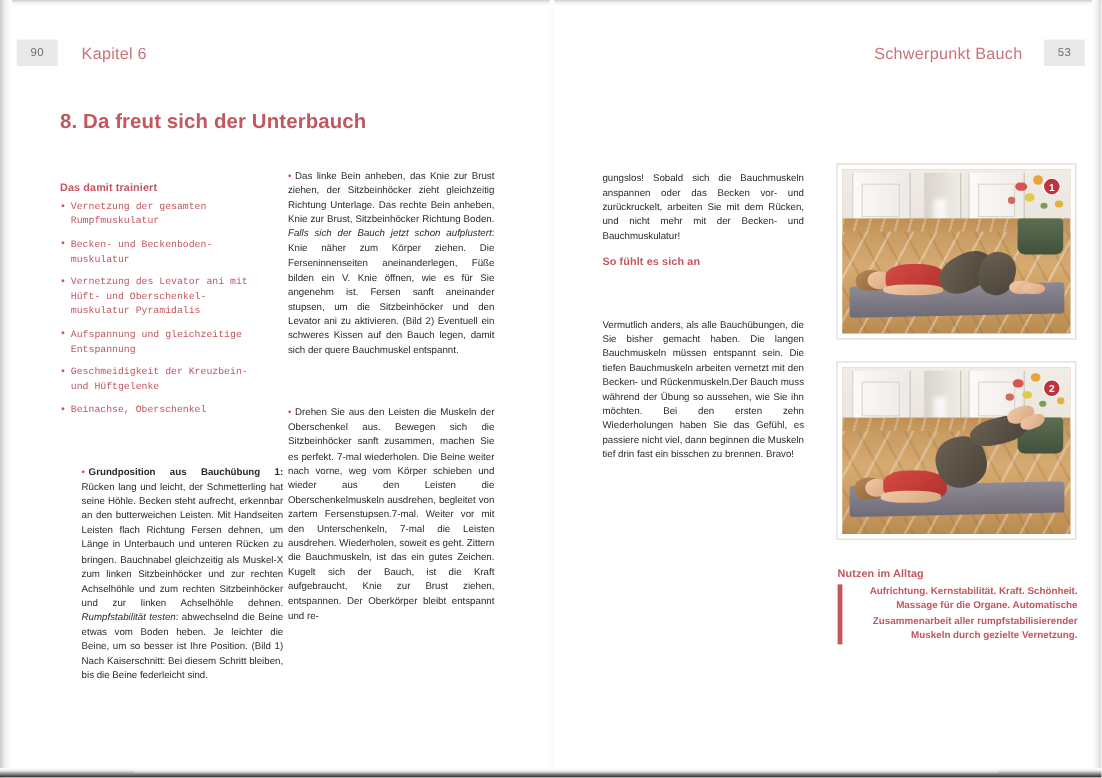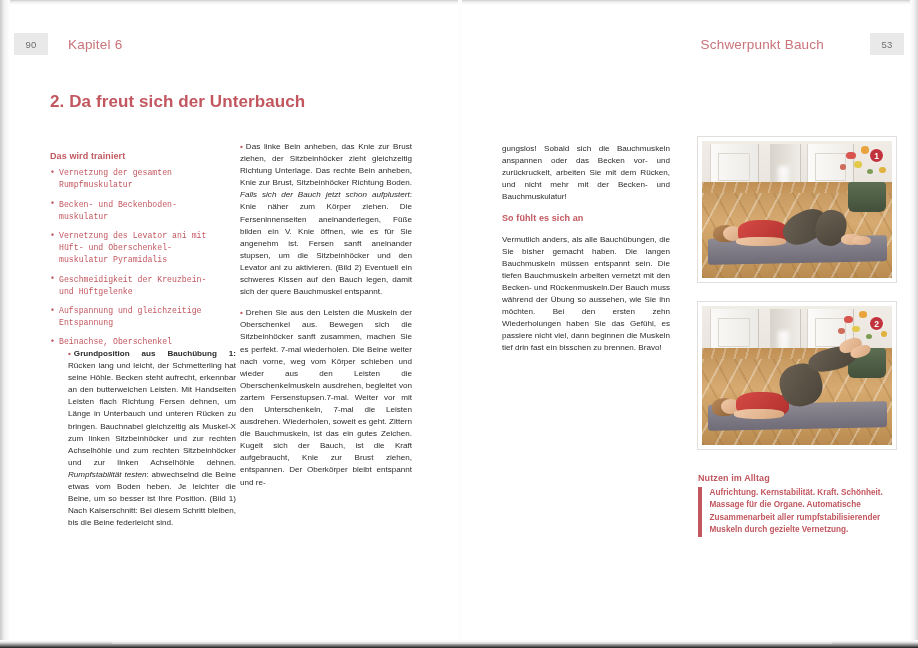--- a/index.html
+++ b/index.html
@@ -41,21 +41,21 @@
     position: absolute; left: 458px; top: 0; width: 4px; height: 648px;
     background: linear-gradient(to right,#ffffff,#fbfbfb,#ffffff);
   }
 
   
   .head {
     position: absolute; top: 33px; height: 22px;
     display: flex; align-items: center;
   }
   .head-left { left: 14px; }
-  .head-right { right: 14px; gap: 28px; }
+  .head-right { right: 14px; }
   .folio {
     background: #e9e9e9;
     color: #6f6f6f;
     font-size: 9.5px;
     letter-spacing: .3px;
     width: 34px; height: 22px;
     display: flex; align-items: center; justify-content: center;
   }
   .runhead {
     color: #c9737a;
@@ -78,21 +78,21 @@
 
   
   .col {
     position: absolute;
     font-size: 8.1px;
     line-height: 12.1px;
     color: #2b2b2b;
     text-align: justify;
   }
   .col p { margin: 0 0 9px 0; }
-  .col p:last-child { margin-bottom: 0; }
+  .col p:last-child { margin-bottom: 0; margin-top: 40px; }
   .bull::before {
     content: "\2022";
     color: #c2575f;
     font-weight: bold;
     margin-right: 3px;
   }
   .sub {
     color: #c2575f;
     font-weight: bold;
     font-size: 9px;
@@ -227,20 +227,21 @@
     display: flex;
   }
   #nutzen .bar {
     width: 3.5px; background: #c2575f; flex: 0 0 auto; margin-right: 8px;
   }
   #nutzen .txt {
     color: #c2575f;
     font-size: 8.2px;
     line-height: 12.4px;
     font-weight: bold;
+    text-align: right;
   }
 </style>
 </head>
 <body>
 
 <div id="spread">
 
   <div class="edge-top"></div>
   <div class="edge-left"></div>
   <div class="edge-right"></div>
@@ -249,29 +250,29 @@
   <div class="head head-left">
     <div class="folio">90</div>
     <div class="runhead">Kapitel 6</div>
   </div>
 
   <div class="head head-right">
     <div class="runhead">Schwerpunkt Bauch</div>
     <div class="folio">53</div>
   </div>
 
-  <div class="headline">2. Da freut sich der Unterbauch</div>
+  <div class="headline">8. Da freut sich der Unterbauch</div>
 
   <div class="pinklist">
-    <div class="sub">Das wird trainiert</div>
+    <div class="sub">Das damit trainiert</div>
     <div class="li">Vernetzung der gesamten Rumpfmuskulatur</div>
     <div class="li">Becken- und Beckenboden-muskulatur</div>
     <div class="li">Vernetzung des Levator ani mit Hüft- und Oberschenkel-muskulatur Pyramidalis</div>
+    <div class="li">Aufspannung und gleichzeitige Entspannung</div>
     <div class="li">Geschmeidigkeit der Kreuzbein- und Hüftgelenke</div>
-    <div class="li">Aufspannung und gleichzeitige Entspannung</div>
     <div class="li">Beinachse, Oberschenkel</div>
   </div>
 
   <div class="col" id="col-left">
     <p><span class="bull"></span><span class="bd">Grundposition aus Bauchübung 1:</span><span> Rücken lang und leicht, der Schmetterling hat seine Höhle. Becken steht aufrecht, erkennbar an den butterweichen Leisten. Mit Handseiten Leisten flach Richtung Fersen dehnen, um Länge in Unterbauch und unteren Rücken zu bringen. Bauchnabel gleichzeitig als Muskel-X zum linken Sitzbeinhöcker und zur rechten Achselhöhle und zum rechten Sitzbeinhöcker und zur linken Achselhöhle dehnen. </span><span class="it">Rumpfstabilität testen</span><span>: abwechselnd die Beine etwas vom Boden heben. Je leichter die Beine, um so besser ist Ihre Position. (Bild 1) Nach Kaiserschnitt: Bei diesem Schritt bleiben, bis die Beine federleicht sind.</span></p>
   </div>
 
   <div class="col" id="col-mid">
     <p><span class="bull"></span><span>Das linke Bein anheben, das Knie zur Brust ziehen, der Sitzbeinhöcker zieht gleichzeitig Richtung Unterlage. Das rechte Bein anheben, Knie zur Brust, Sitzbeinhöcker Richtung Boden. </span><span class="it">Falls sich der Bauch jetzt schon aufplustert</span><span>: Knie näher zum Körper ziehen. Die Ferseninnenseiten aneinanderlegen, Füße bilden ein V. Knie öffnen, wie es für Sie angenehm ist. Fersen sanft aneinander stupsen, um die Sitzbeinhöcker und den Levator ani zu aktivieren. (Bild 2) Eventuell ein schweres Kissen auf den Bauch legen, damit sich der quere Bauchmuskel entspannt.</span></p>
     <p><span class="bull"></span><span>Drehen Sie aus den Leisten die Muskeln der Oberschenkel aus. Bewegen sich die Sitzbeinhöcker sanft zusammen, machen Sie es perfekt. 7-mal wiederholen. Die Beine weiter nach vorne, weg vom Körper schieben und wieder aus den Leisten die Oberschenkelmuskeln ausdrehen, begleitet von zartem Fersenstupsen.7-mal. Weiter vor mit den Unterschenkeln, 7-mal die Leisten ausdrehen. Wiederholen, soweit es geht. Zittern die Bauchmuskeln, ist das ein gutes Zeichen. Kugelt sich der Bauch, ist die Kraft aufgebraucht, Knie zur Brust ziehen, entspannen. Der Oberkörper bleibt entspannt und re-</span></p>

